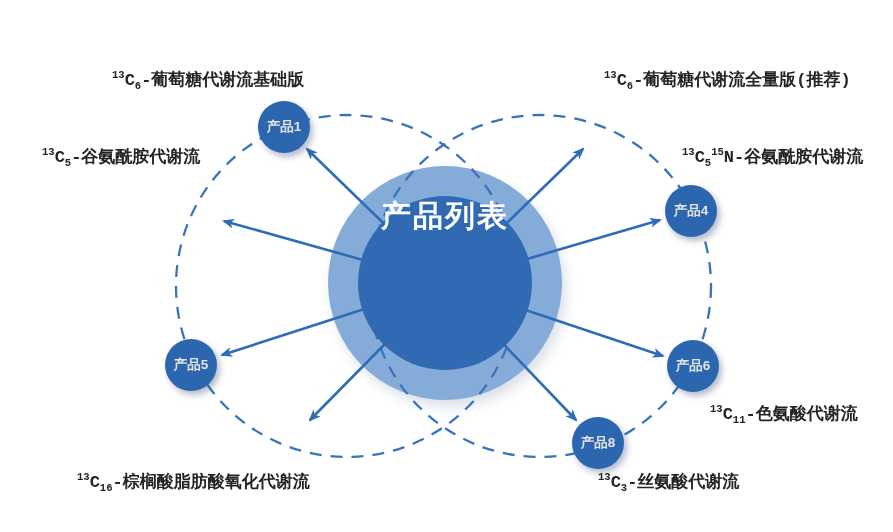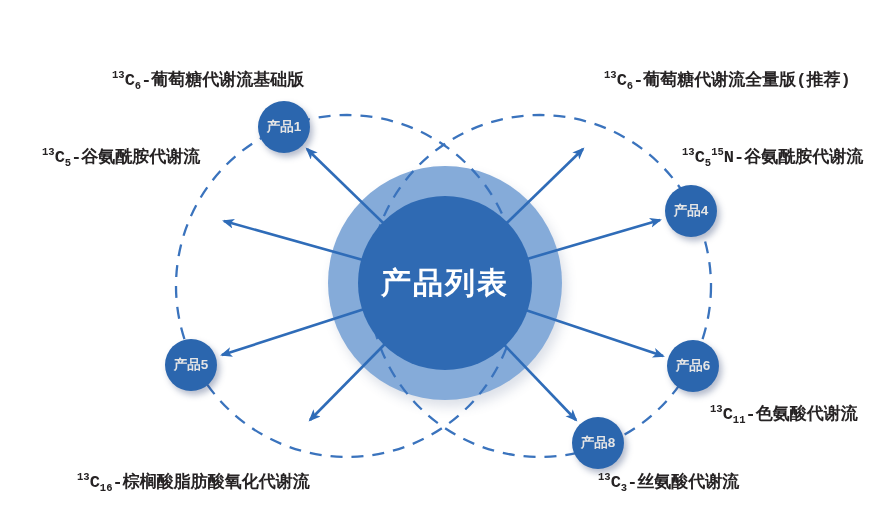--- a/index.html
+++ b/index.html
@@ -12,21 +12,21 @@
     position:absolute; left:328px; top:166px; width:234px; height:234px;
     border-radius:50%; background:#85abd9; z-index:1;
     box-shadow:4px 7px 12px rgba(60,85,130,0.18);
   }
   
   svg.links { position:absolute; left:0; top:0; z-index:2; }
   
   .center-circle {
     position:absolute; left:358px; top:196px; width:174px; height:174px;
     border-radius:50%; background:#2f6ab3; z-index:3;
-    display:flex; align-items:center; justify-content:center;
+    display:flex; justify-content:center;
   }
   .center-circle .center-label {
     color:#ffffff; font-size:30px; font-weight:bold; letter-spacing:2px;
   }
   
   .node {
     position:absolute; width:52px; height:52px; border-radius:50%;
     background:#2b66ae; z-index:4;
     display:flex; align-items:center; justify-content:center;
     box-shadow:3px 4px 6px rgba(40,60,110,0.35);

